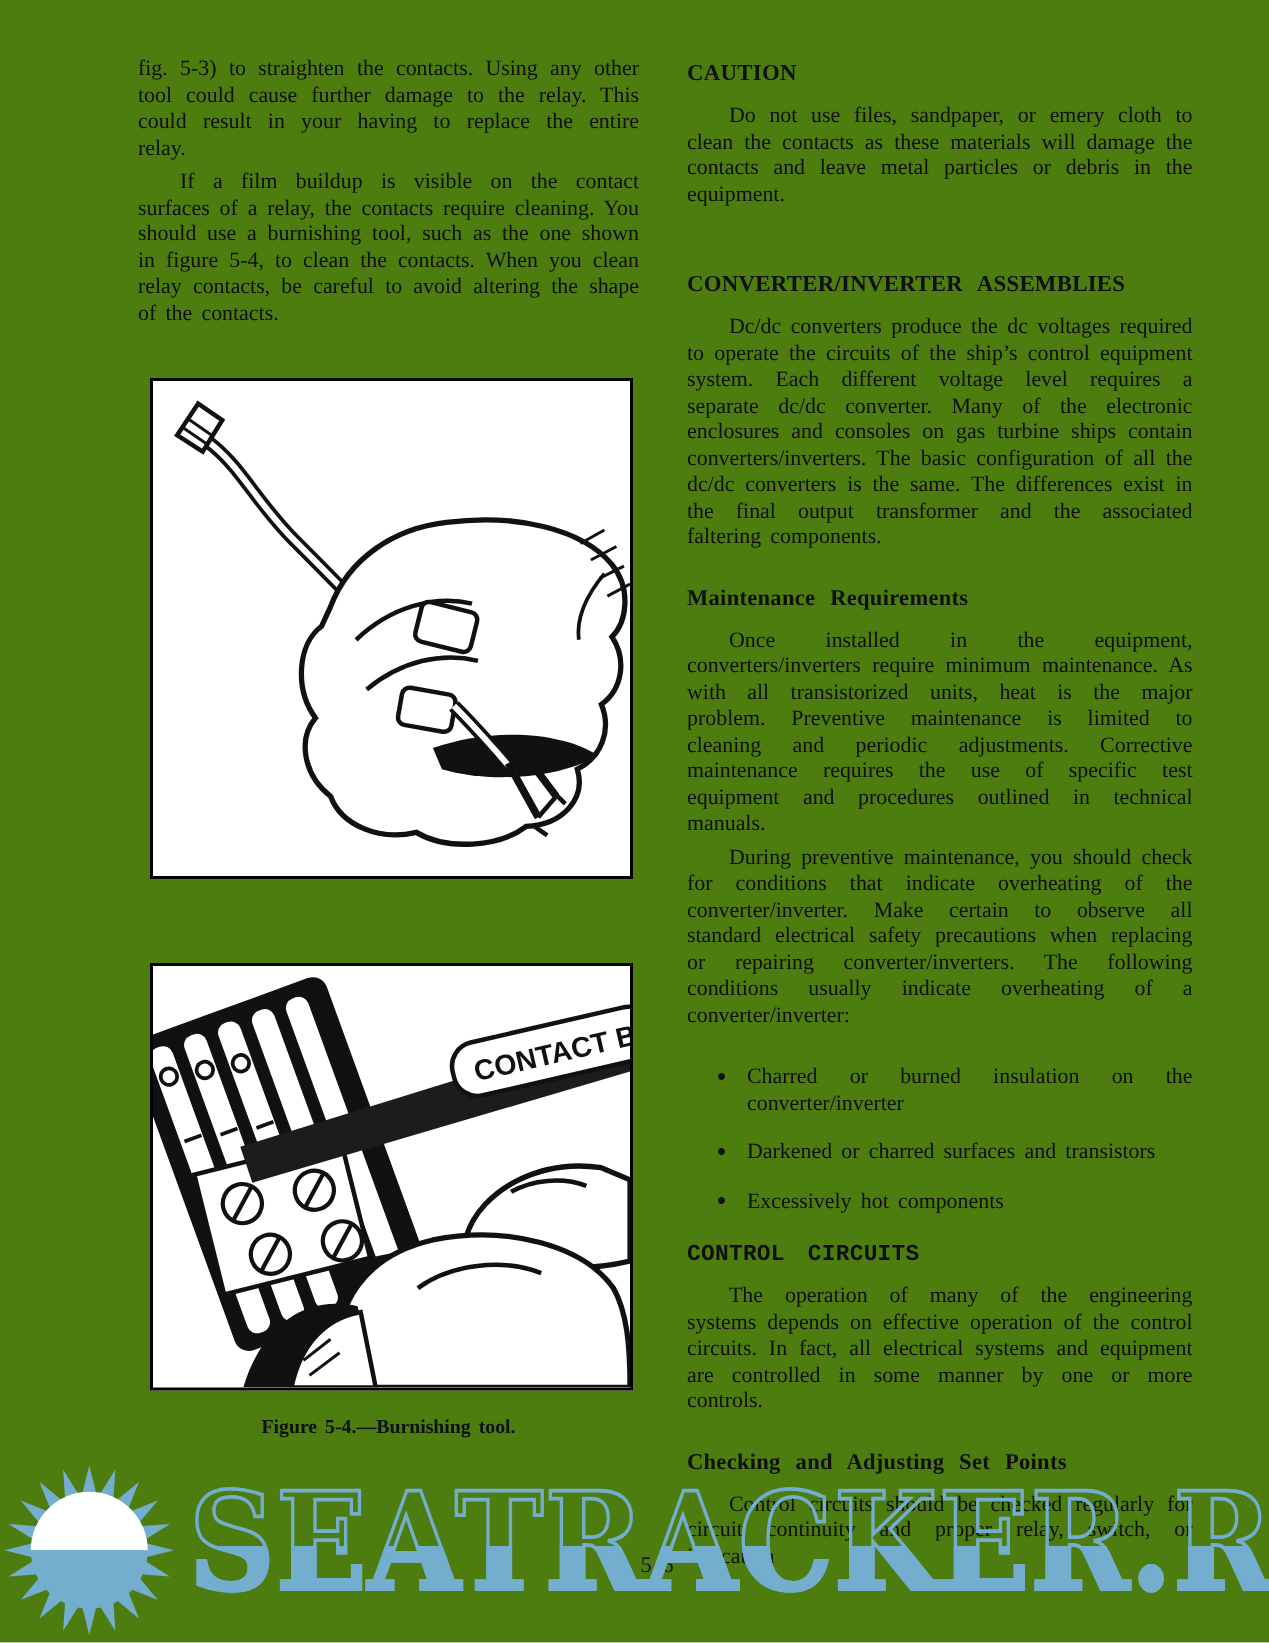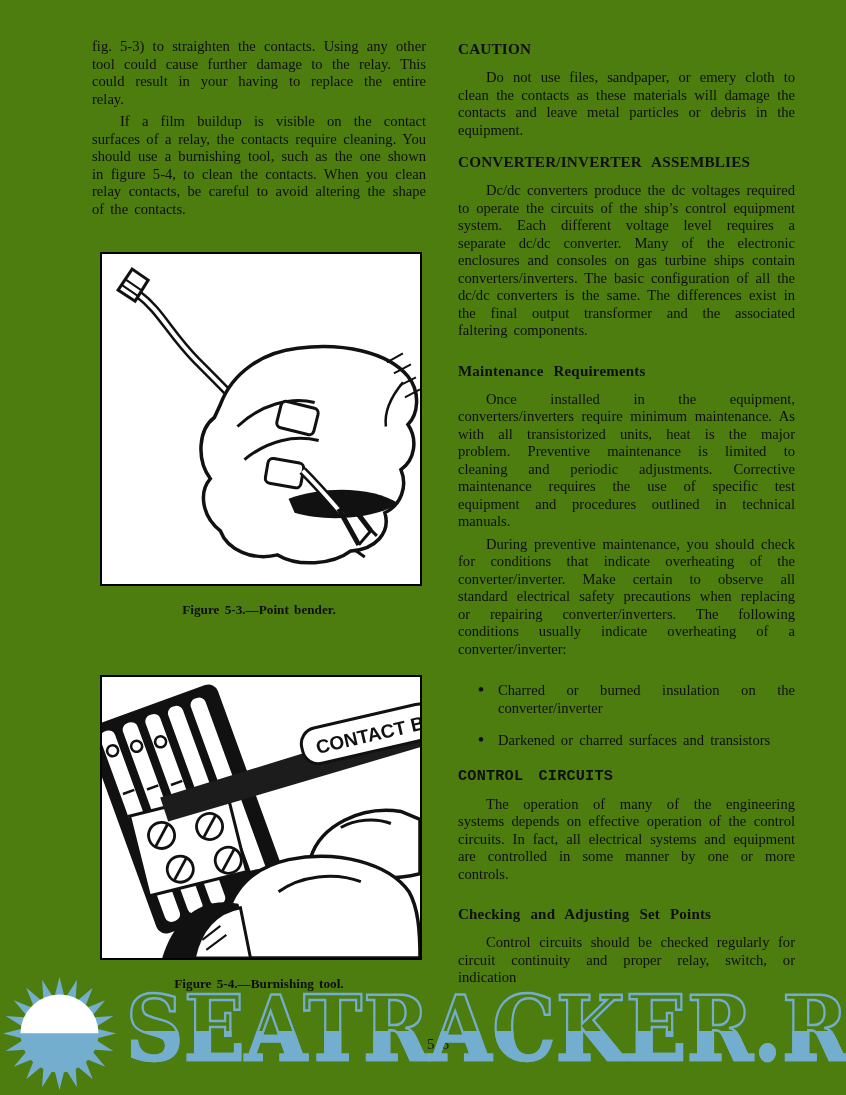--- a/index.html
+++ b/index.html
@@ -10,21 +10,21 @@
   }
   .col { position:absolute; top:38px; font-size:14.6px; line-height:17.5px; }
   .col-left  { left:92px;  width:334px; }
   .col-right { left:458px; width:337px; }
   p.body-text { margin:0 0 5px 0; text-align:justify; word-spacing:2.5px; }
   .indent { text-indent:28px; }
   .heading { font-weight:bold; font-size:15px; margin:24px 0 11px 0;
              word-spacing:6px; letter-spacing:0.2px; line-height:18px; }
   .heading.caps { font-size:15.2px; }
   .heading.centered { text-align:left; margin-top:2px; }
-  .mt-lg { margin-top:14px; }
+  .mt-lg { margin-top:42px; }
   .mt-md { margin-top:22px; }
   .mt-sm { margin-top:17px;font-family:Liberation Mono, monospace; }
 
   .figure-box {
     box-sizing:border-box; border:2.5px solid #000; background:#fff;
     width:322px; margin-left:8px; overflow:hidden;
   }
   .figure-box.box1 { height:334px; margin-top:34px; }
   .figure-box.box2 { height:285px; margin-top:56px; }
   .figure-box svg { display:block; width:100%; height:100%; }
@@ -81,21 +81,20 @@
         <path d="M186,244 C225,230 272,233 296,249 C268,265 222,267 192,258 Z" fill="#111"></path>
         <path d="M284,108 l16,-9 M291,119 l17,-9 M297,131 l16,-8 M302,143 l15,-8" stroke="#111" stroke-width="2"></path>
 
         <path d="M200,216 C216,232 228,246 240,260" fill="none" stroke="#111" stroke-width="9"></path>
         <path d="M200,216 C216,232 228,246 240,260" fill="none" stroke="#fff" stroke-width="4"></path>
 
         <path d="M236,254 L256,290 M246,247 L268,276" stroke="#111" stroke-width="5"></path>
         <path d="M252,295 L262,302 M265,272 L274,281 M256,290 L268,276" stroke="#111" stroke-width="3"></path>
       </svg>
     </div>
-    <p class="caption">Figure 5-3.—Point bender.</p>
 
     <div class="figure-box box2">
       <svg viewBox="0 0 317 280">
 
         <g transform="rotate(-20 95 130)">
           <rect x="16" y="18" width="138" height="220" rx="10" fill="#111"></rect>
           <rect x="26" y="26" width="18" height="204" rx="8" fill="#fff" stroke="#111" stroke-width="2.5"></rect>
           <rect x="50" y="26" width="18" height="204" rx="8" fill="#fff" stroke="#111" stroke-width="2.5"></rect>
           <rect x="74" y="26" width="18" height="204" rx="8" fill="#fff" stroke="#111" stroke-width="2.5"></rect>
           <rect x="98" y="26" width="18" height="204" rx="8" fill="#fff" stroke="#111" stroke-width="2.5"></rect>
@@ -149,20 +148,21 @@
     <p class="body-text indent">Dc/dc converters produce the dc voltages required to operate the circuits of the ship’s control equipment system. Each different voltage level requires a separate dc/dc converter. Many of the electronic enclosures and consoles on gas turbine ships contain converters/inverters. The basic configuration of all the dc/dc converters is the same. The differences exist in the final output transformer and the associated faltering components.</p>
 
     <h3 class="heading mt-md">Maintenance Requirements</h3>
     <p class="body-text indent">Once installed in the equipment, converters/inverters require minimum maintenance. As with all transistorized units, heat is the major problem. Preventive maintenance is limited to cleaning and periodic adjustments. Corrective maintenance requires the use of specific test equipment and procedures outlined in technical manuals.</p>
 
     <p class="body-text indent">During preventive maintenance, you should check for conditions that indicate overheating of the converter/inverter. Make certain to observe all standard electrical safety precautions when replacing or repairing converter/inverters. The following conditions usually indicate overheating of a converter/inverter:</p>
 
     <ul class="bullets">
       <li>Charred or burned insulation on the converter/inverter</li>
       <li>Darkened or charred surfaces and transistors</li>
+      <li>Excessively hot components</li>
     </ul>
 
     <h3 class="heading caps mt-sm">CONTROL CIRCUITS</h3>
     <p class="body-text indent">The operation of many of the engineering systems depends on effective operation of the control circuits. In fact, all electrical systems and equipment are controlled in some manner by one or more controls.</p>
 
     <h3 class="heading mt-md">Checking and Adjusting Set Points</h3>
     <p class="body-text indent">Control circuits should be checked regularly for circuit continuity and proper relay, switch, or indication</p>
   </div>
 
   <div class="page-number">5-6</div>

